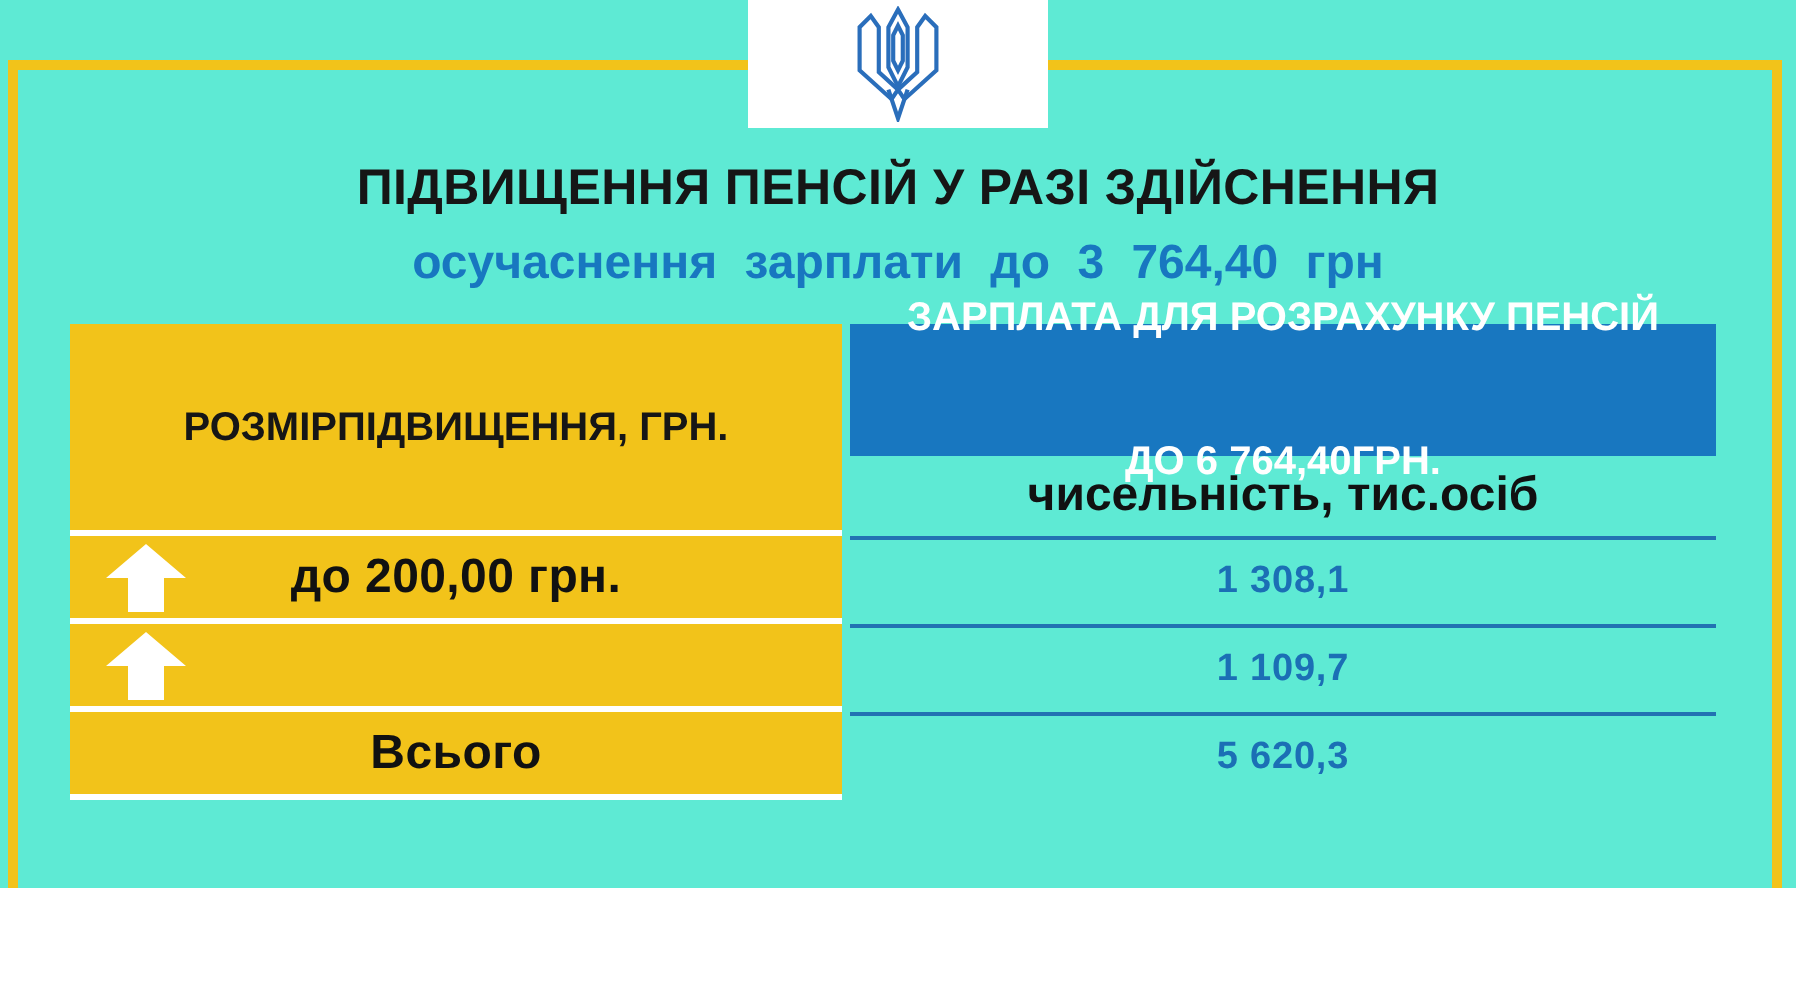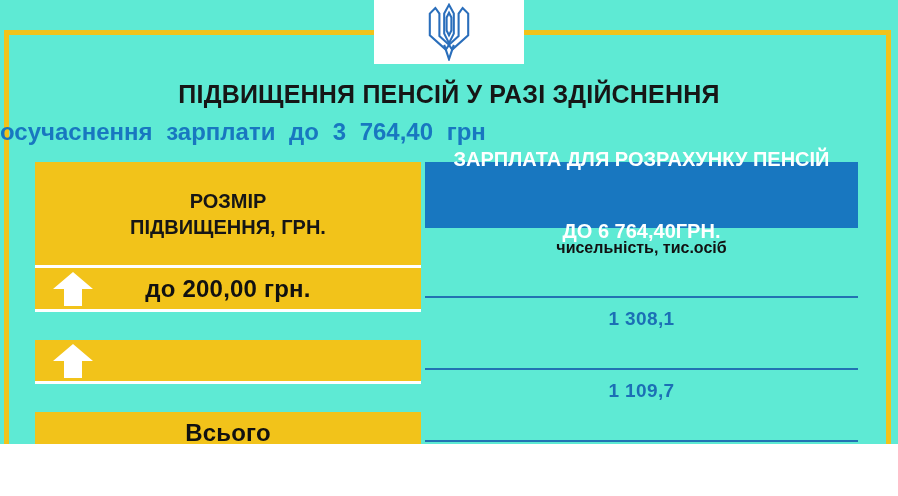--- a/index.html
+++ b/index.html
@@ -14,44 +14,44 @@
 
   .frame{position:absolute;left:4px;top:30px;width:887px;height:462px;
          border:5px solid var(--yellow);}
 
   .trident-wrap{position:absolute;top:0;left:50%;transform:translateX(-50%);
                 width:150px;height:64px;background:#fff;z-index:2;
                 display:flex;justify-content:center;align-items:flex-start;padding-top:3px;}
 
   .title{position:absolute;top:80px;left:0;width:100%;text-align:center;
          font-size:25px;font-weight:bold;color:#161616;letter-spacing:0.2px;z-index:1;}
-  .subtitle{position:absolute;top:118px;left:0;width:100%;text-align:left;
+  .subtitle{position:absolute;top:118px;left:0;width:100%;text-align:center;
          font-size:24px;font-weight:bold;color:var(--blue);word-spacing:7px;z-index:1;}
 
   .table{position:absolute;left:35px;top:162px;width:823px;z-index:1;}
   .row{display:flex;}
   .cell-left{width:386px;margin-right:4px;background:var(--yellow);position:relative;}
   .cell-right{width:433px;}
 
   .header-left{height:106px;border-bottom:3px solid #fff;
-               display:flex;flex-direction:column;justify-content:center;align-items:center;
+               display:flex;flex-direction:row;justify-content:center;align-items:center;
                font-size:20px;font-weight:bold;color:#161616;line-height:26px;text-align:center;}
   .header-right-blue{height:66px;background:var(--blue);
                display:flex;flex-direction:column;justify-content:center;align-items:center;
                color:#fff;font-size:20px;font-weight:bold;line-height:29px;text-align:center;gap:43px;}
   .header-right-sub{height:40px;display:flex;justify-content:center;align-items:center;
-               color:#111;font-size:16px;font-weight:bold;text-align:center;}
+               color:#111;font-size:24px;font-weight:bold;text-align:center;}
 
   .data-left{height:44px;border-bottom:3px solid #fff;
              display:flex;justify-content:center;align-items:center;}
   .data-left .label{font-size:24px;font-weight:bold;color:#111;letter-spacing:0.2px;}
   .arrow{position:absolute;left:18px;top:4px;width:40px;height:34px;}
   .data-right{height:44px;border-top:2px solid var(--line-blue);
               display:flex;justify-content:center;align-items:center;
-              font-size:19px;font-weight:bold;color:var(--text-blue);letter-spacing:0.4px;margin-top:28px;}
+              font-size:19px;font-weight:bold;color:var(--text-blue);letter-spacing:0.4px;}
 </style>
 </head>
 <body>
 
 <div class="page">
 
   <div class="frame"></div>
 
   <div class="trident-wrap">
     <svg width="48" height="58" viewBox="0 0 60 72" fill="#fff" stroke="#2A6EBB" stroke-width="2.6" stroke-linejoin="miter">

